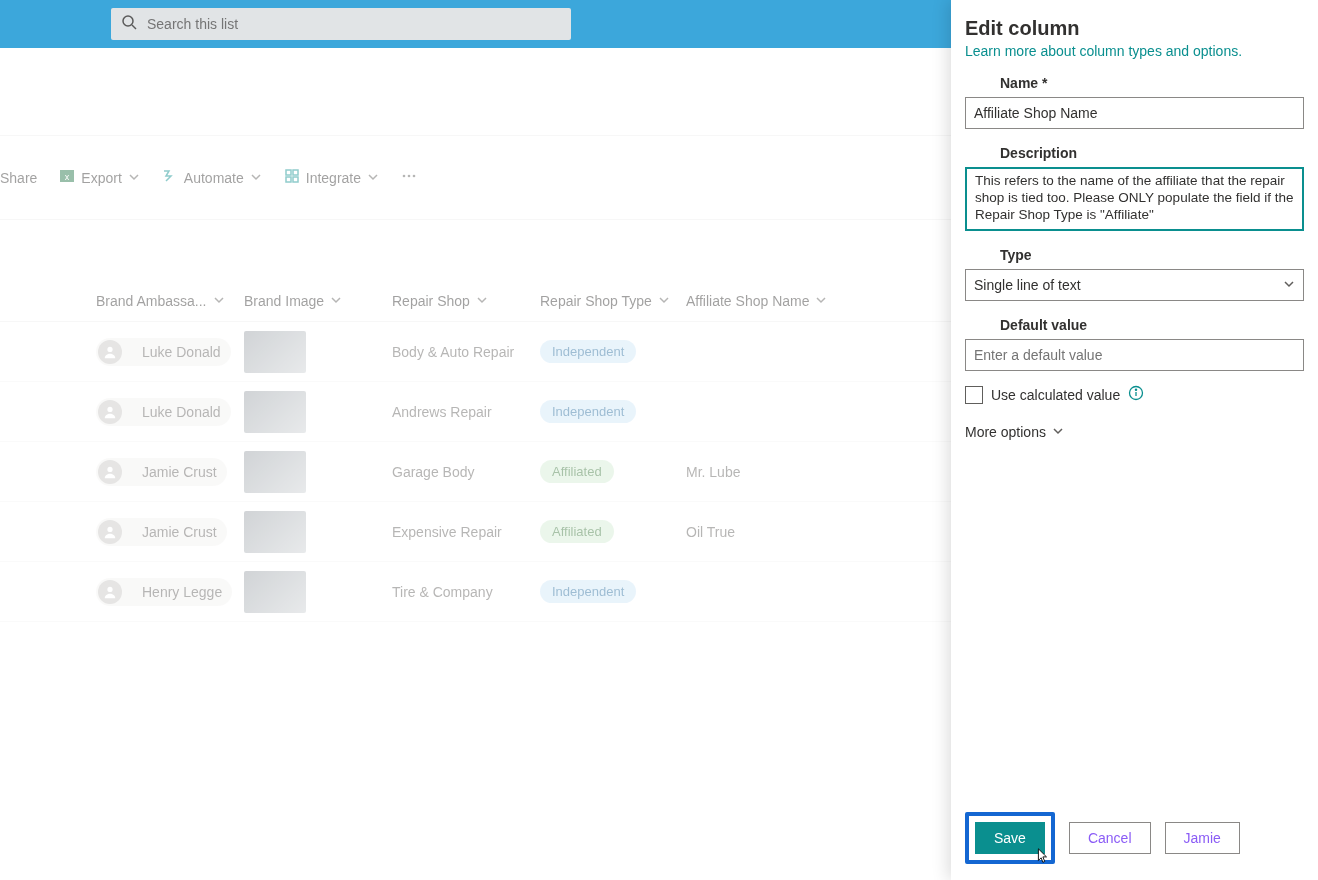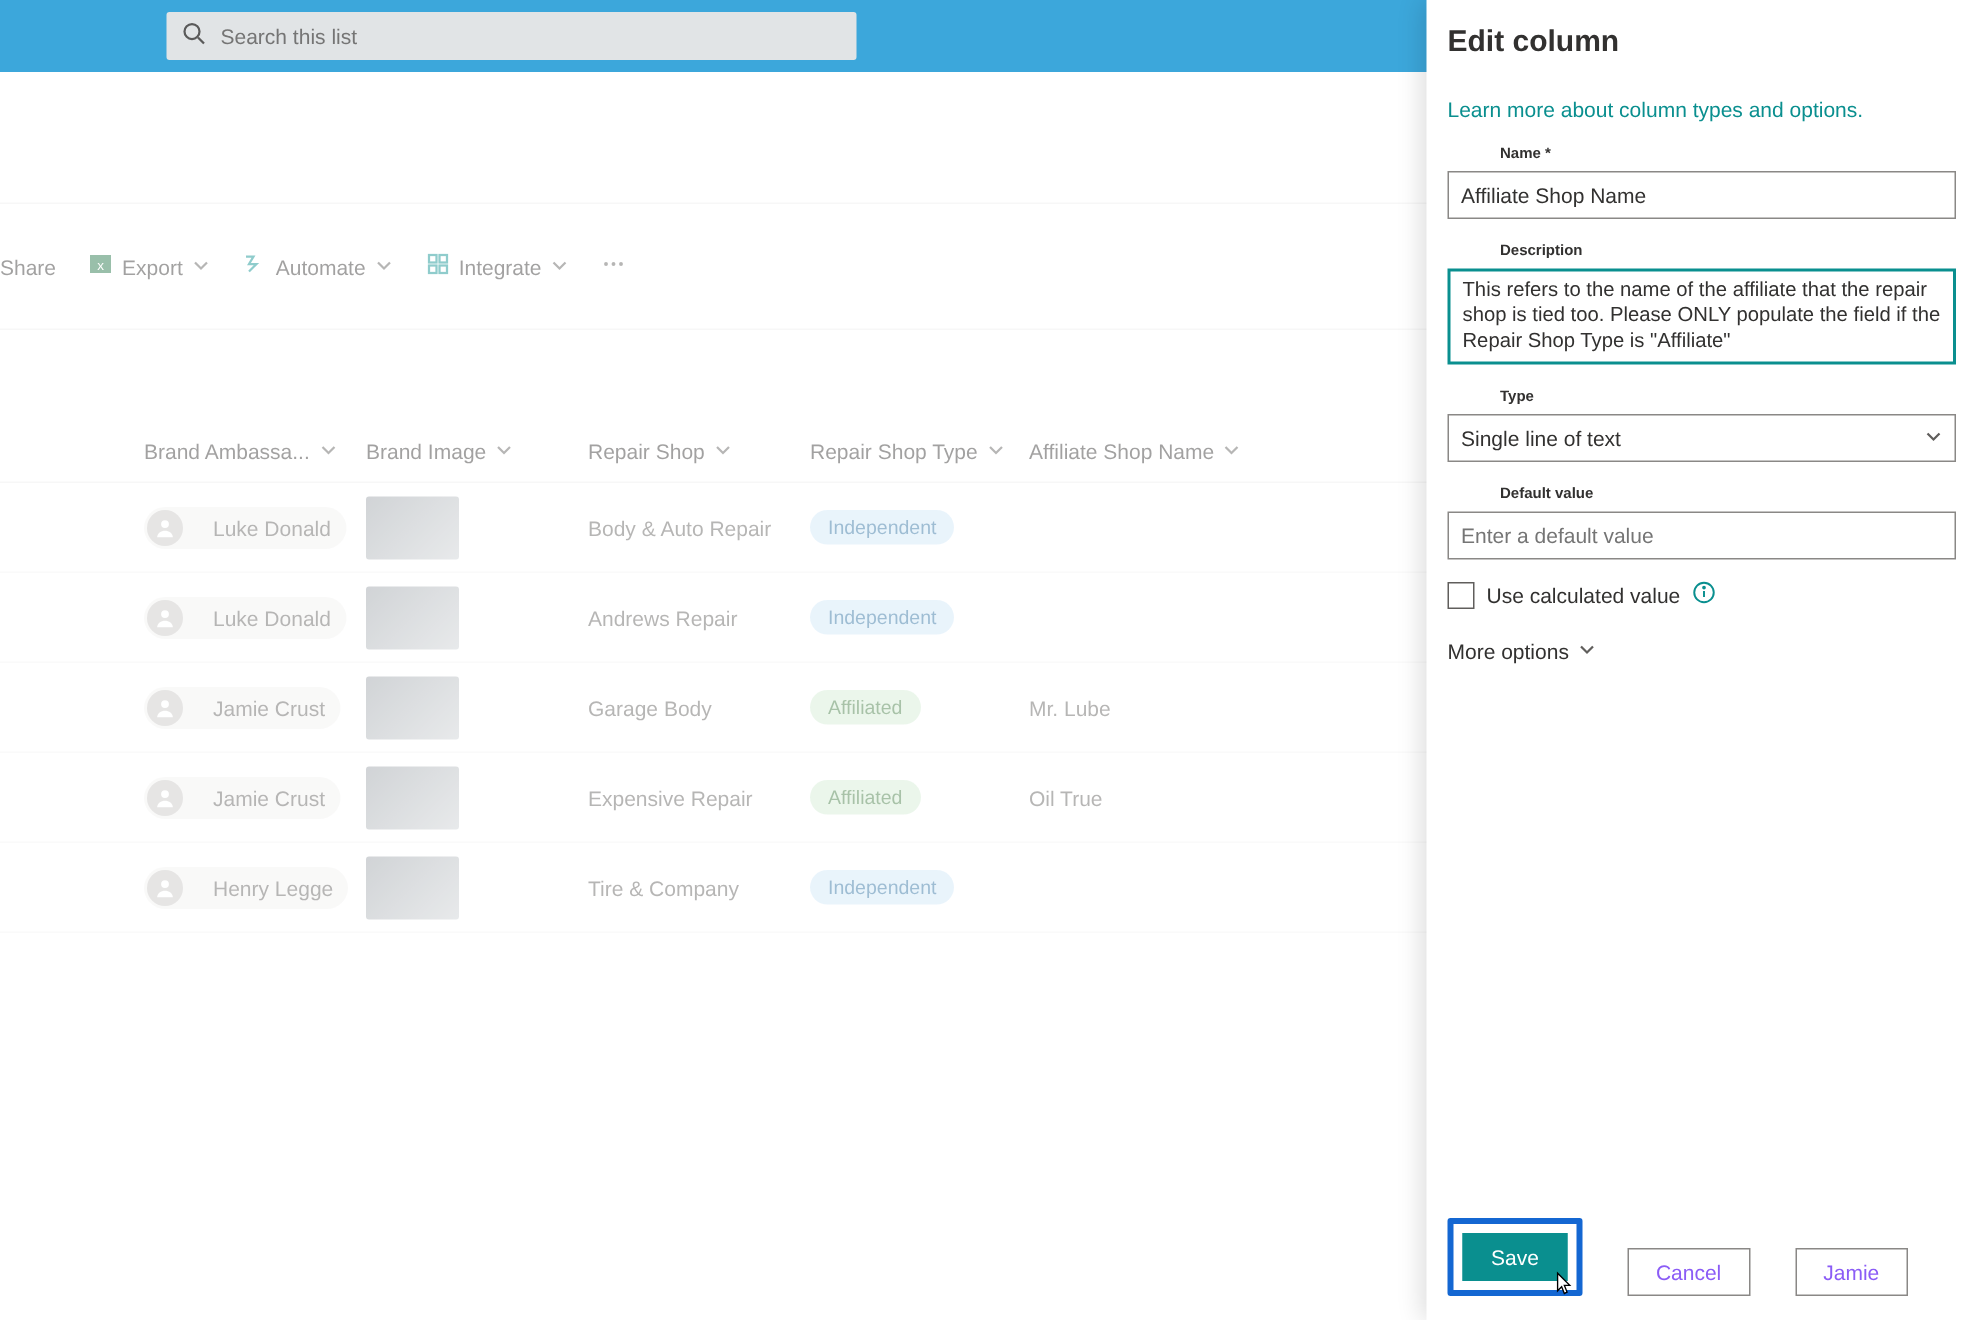--- a/index.html
+++ b/index.html
@@ -40,31 +40,31 @@
   .thumb { width: 62px; height: 42px; background: linear-gradient(135deg,#9aa0a6,#cdd1d4); border-radius: 2px; }
   .pill { display: inline-block; padding: 4px 12px; border-radius: 14px; font-size: 13px; }
   .pill.ind { background: #d0e7f8; color: #2a6fa0; }
   .pill.aff { background: #d4ecd5; color: #3f7a3f; }
 
   
   .panel { position: absolute; top: 0; right: 0; width: 367px; height: 880px; background: #fff; box-shadow: -3px 0 16px rgba(0,0,0,.14); padding: 14px 14px 0 14px; display: flex; flex-direction: column; }
   .panel-head { display: flex; align-items: center; justify-content: space-between; }
   .panel-title { font-size: 20px; font-weight: 600; color: #323130; }
   .close-btn { width: 28px; height: 28px; display: inline-flex; align-items: center; justify-content: center; cursor: pointer; color: #605e5c; }
-  .learn-link { color: #0a8f8f; font-size: 14px; margin-top: 23px; cursor: pointer; }
-  .fld-label { font-size: 10px; font-weight: 600; margin-top: 16px; margin-bottom: 6px; color: #323130; padding-left: 35px; }
+  .learn-link { color: #0a8f8f; font-size: 14px; margin-top: 1px; cursor: pointer; }
+  .fld-label { font-size: 14px; font-weight: 600; margin-top: 16px; margin-bottom: 6px; color: #323130; padding-left: 35px; }
   .txt-input { width: 100%; height: 32px; border: 1px solid #8a8886; padding: 0 8px; font-size: 14px; color: #323130; }
   .txt-area { width: 100%; height: 64px; border: 2px solid #0a8f8f; padding: 4px 8px; font-size: 13.5px; color: #323130; resize: none; overflow-y: scroll; line-height: 1.25; }
   .sel { width: 100%; height: 32px; border: 1px solid #8a8886; padding: 0 8px; font-size: 14px; color: #323130; display: flex; align-items: center; justify-content: space-between; cursor: pointer; }
   .chk-row { display: flex; align-items: center; gap: 8px; margin-top: 14px; font-size: 14px; color: #323130; }
   .chk { width: 18px; height: 18px; border: 1px solid #605e5c; }
   .info-ic { width: 16px; height: 16px; color: #0a8f8f; }
   .more-opt { display: flex; align-items: center; gap: 6px; color: #323130; font-size: 14px; margin-top: 20px; cursor: pointer; }
 
-  .panel-footer { margin-top: auto; display: flex; gap: 30px; padding: 14px 0 16px 0; align-items: flex-end; }
+  .panel-footer { margin-top: auto; display: flex; gap: 14px; padding: 14px 0 16px 0; align-items: center; }
   .btn { height: 32px; padding: 0 18px; font-size: 14px; cursor: pointer; border: 1px solid #8a8886; background: #fff; color: #8b5cf6; display: inline-flex; align-items: center; }
   .btn.primary { background: #0a8f8f; color: #fff; border-color: #0a8f8f; }
   .save-highlight { border: 4px solid #1467d2; padding: 6px; border-radius: 2px; display: inline-flex; }
   .cursor { position: absolute; left: 1033px; top: 847px; pointer-events: none; }
   .cursor svg { width: 18px; height: 18px; color: #000; }
 </style>
 </head>
 <body>
 
 <div class="top-bar">

